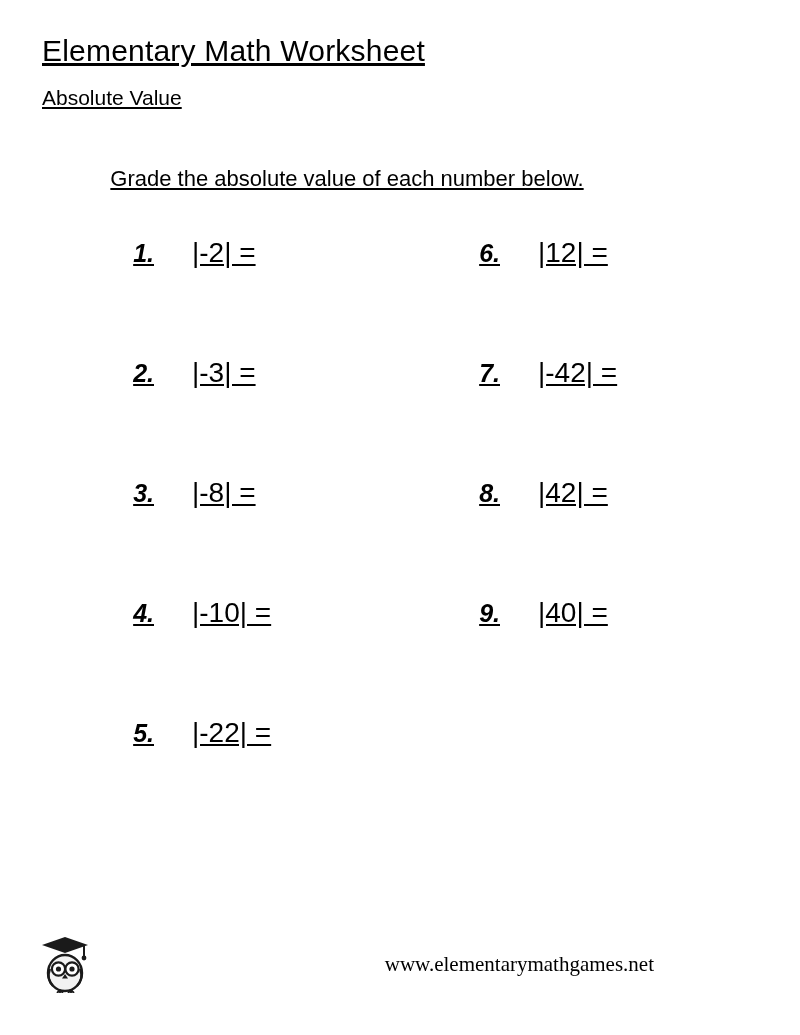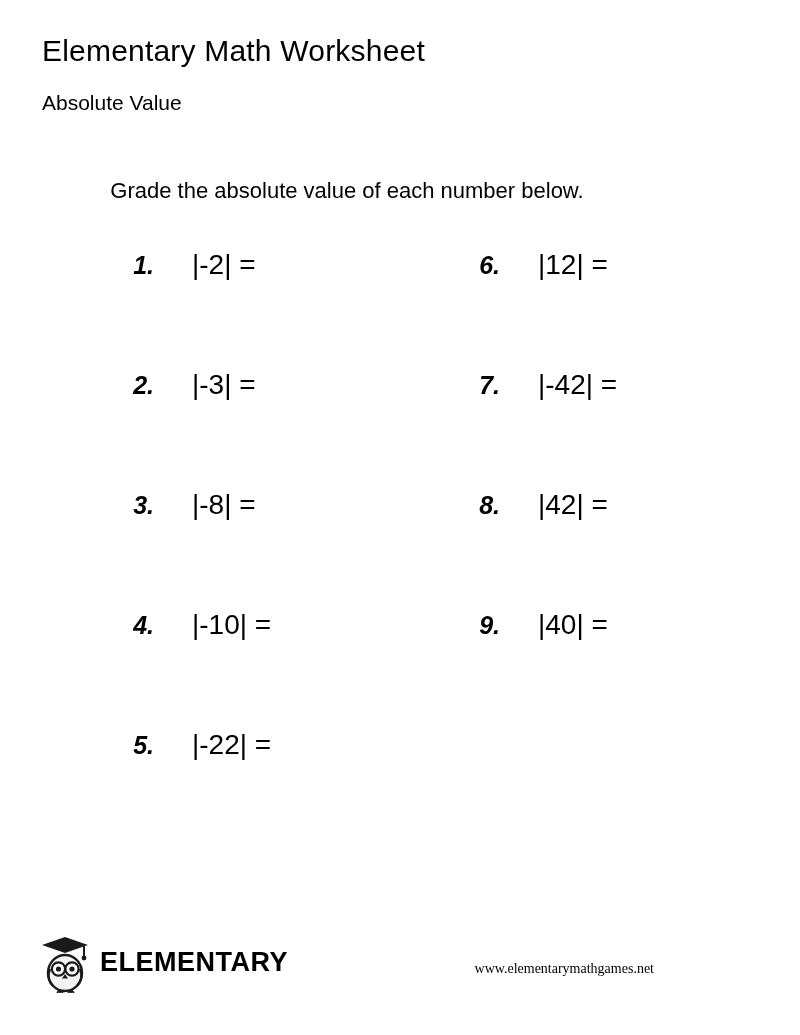--- a/index.html
+++ b/index.html
@@ -14,38 +14,39 @@
     color: #000000;
     position: relative;
     overflow: hidden;
   }
   .page {
     position: relative;
     width: 696px;
     height: 1035px;
     box-sizing: border-box;
     padding: 28px 28px 0 42px;
+    text-decoration: underline;
   }
   .title-main {
     font-size: 30px;
     font-weight: normal;
     letter-spacing: 0.2px;
     line-height: 1.15;
     margin: 6px 0 0 0;
   }
   .title-sub {
     font-size: 25px;
     font-weight: normal;
     line-height: 1.15;
     margin: 7px 0 0 0;
   }
   .row-topic {
     display: flex;
-    align-items: flex-start;
-    margin-top: 23px;
+    align-items: flex-end;
+    margin-top: 11px;
     height: 28px;
   }
   .topic {
     font-size: 21px;
     line-height: 1;
     white-space: nowrap;
   }
   .name-wrap {
     display: flex;
     align-items: flex-end;
@@ -128,21 +129,21 @@
   }
   .logo-line2 {
     font-size: 27px;
     font-weight: bold;
     letter-spacing: 0.5px;
   }
   .site-url {
     position: absolute;
     right: 42px;
     bottom: 16px;
-    font-size: 14px;
+    font-size: 21px;
     font-family: "Liberation Serif", serif;
   }
 </style>
 </head>
 <body>
 
 <div class="page">
 
   <h1 class="title-main">Elementary Math Worksheet</h1>
 
@@ -216,19 +217,18 @@
           <circle cx="20.5" cy="38" r="2.6" fill="#1a1a1a"></circle>
           <circle cx="34" cy="38" r="2.6" fill="#1a1a1a"></circle>
 
           <polygon points="27,43 24,47.5 30,47.5" fill="#1a1a1a"></polygon>
 
           <path d="M22,59 l-3,3 M22,59 l0,3.5 M22,59 l3,3" stroke="#1a1a1a" stroke-width="1.8" fill="none"></path>
           <path d="M33,59 l-3,3 M33,59 l0,3.5 M33,59 l3,3" stroke="#1a1a1a" stroke-width="1.8" fill="none"></path>
         </svg>
       </div>
       <div class="logo-text">
-        <div class="logo-line1">ELEMENTARY</div>
       </div>
     </div>
     <div class="site-url">www.elementarymathgames.net</div>
   </div>
 
 </div>
 
 </body></html>

